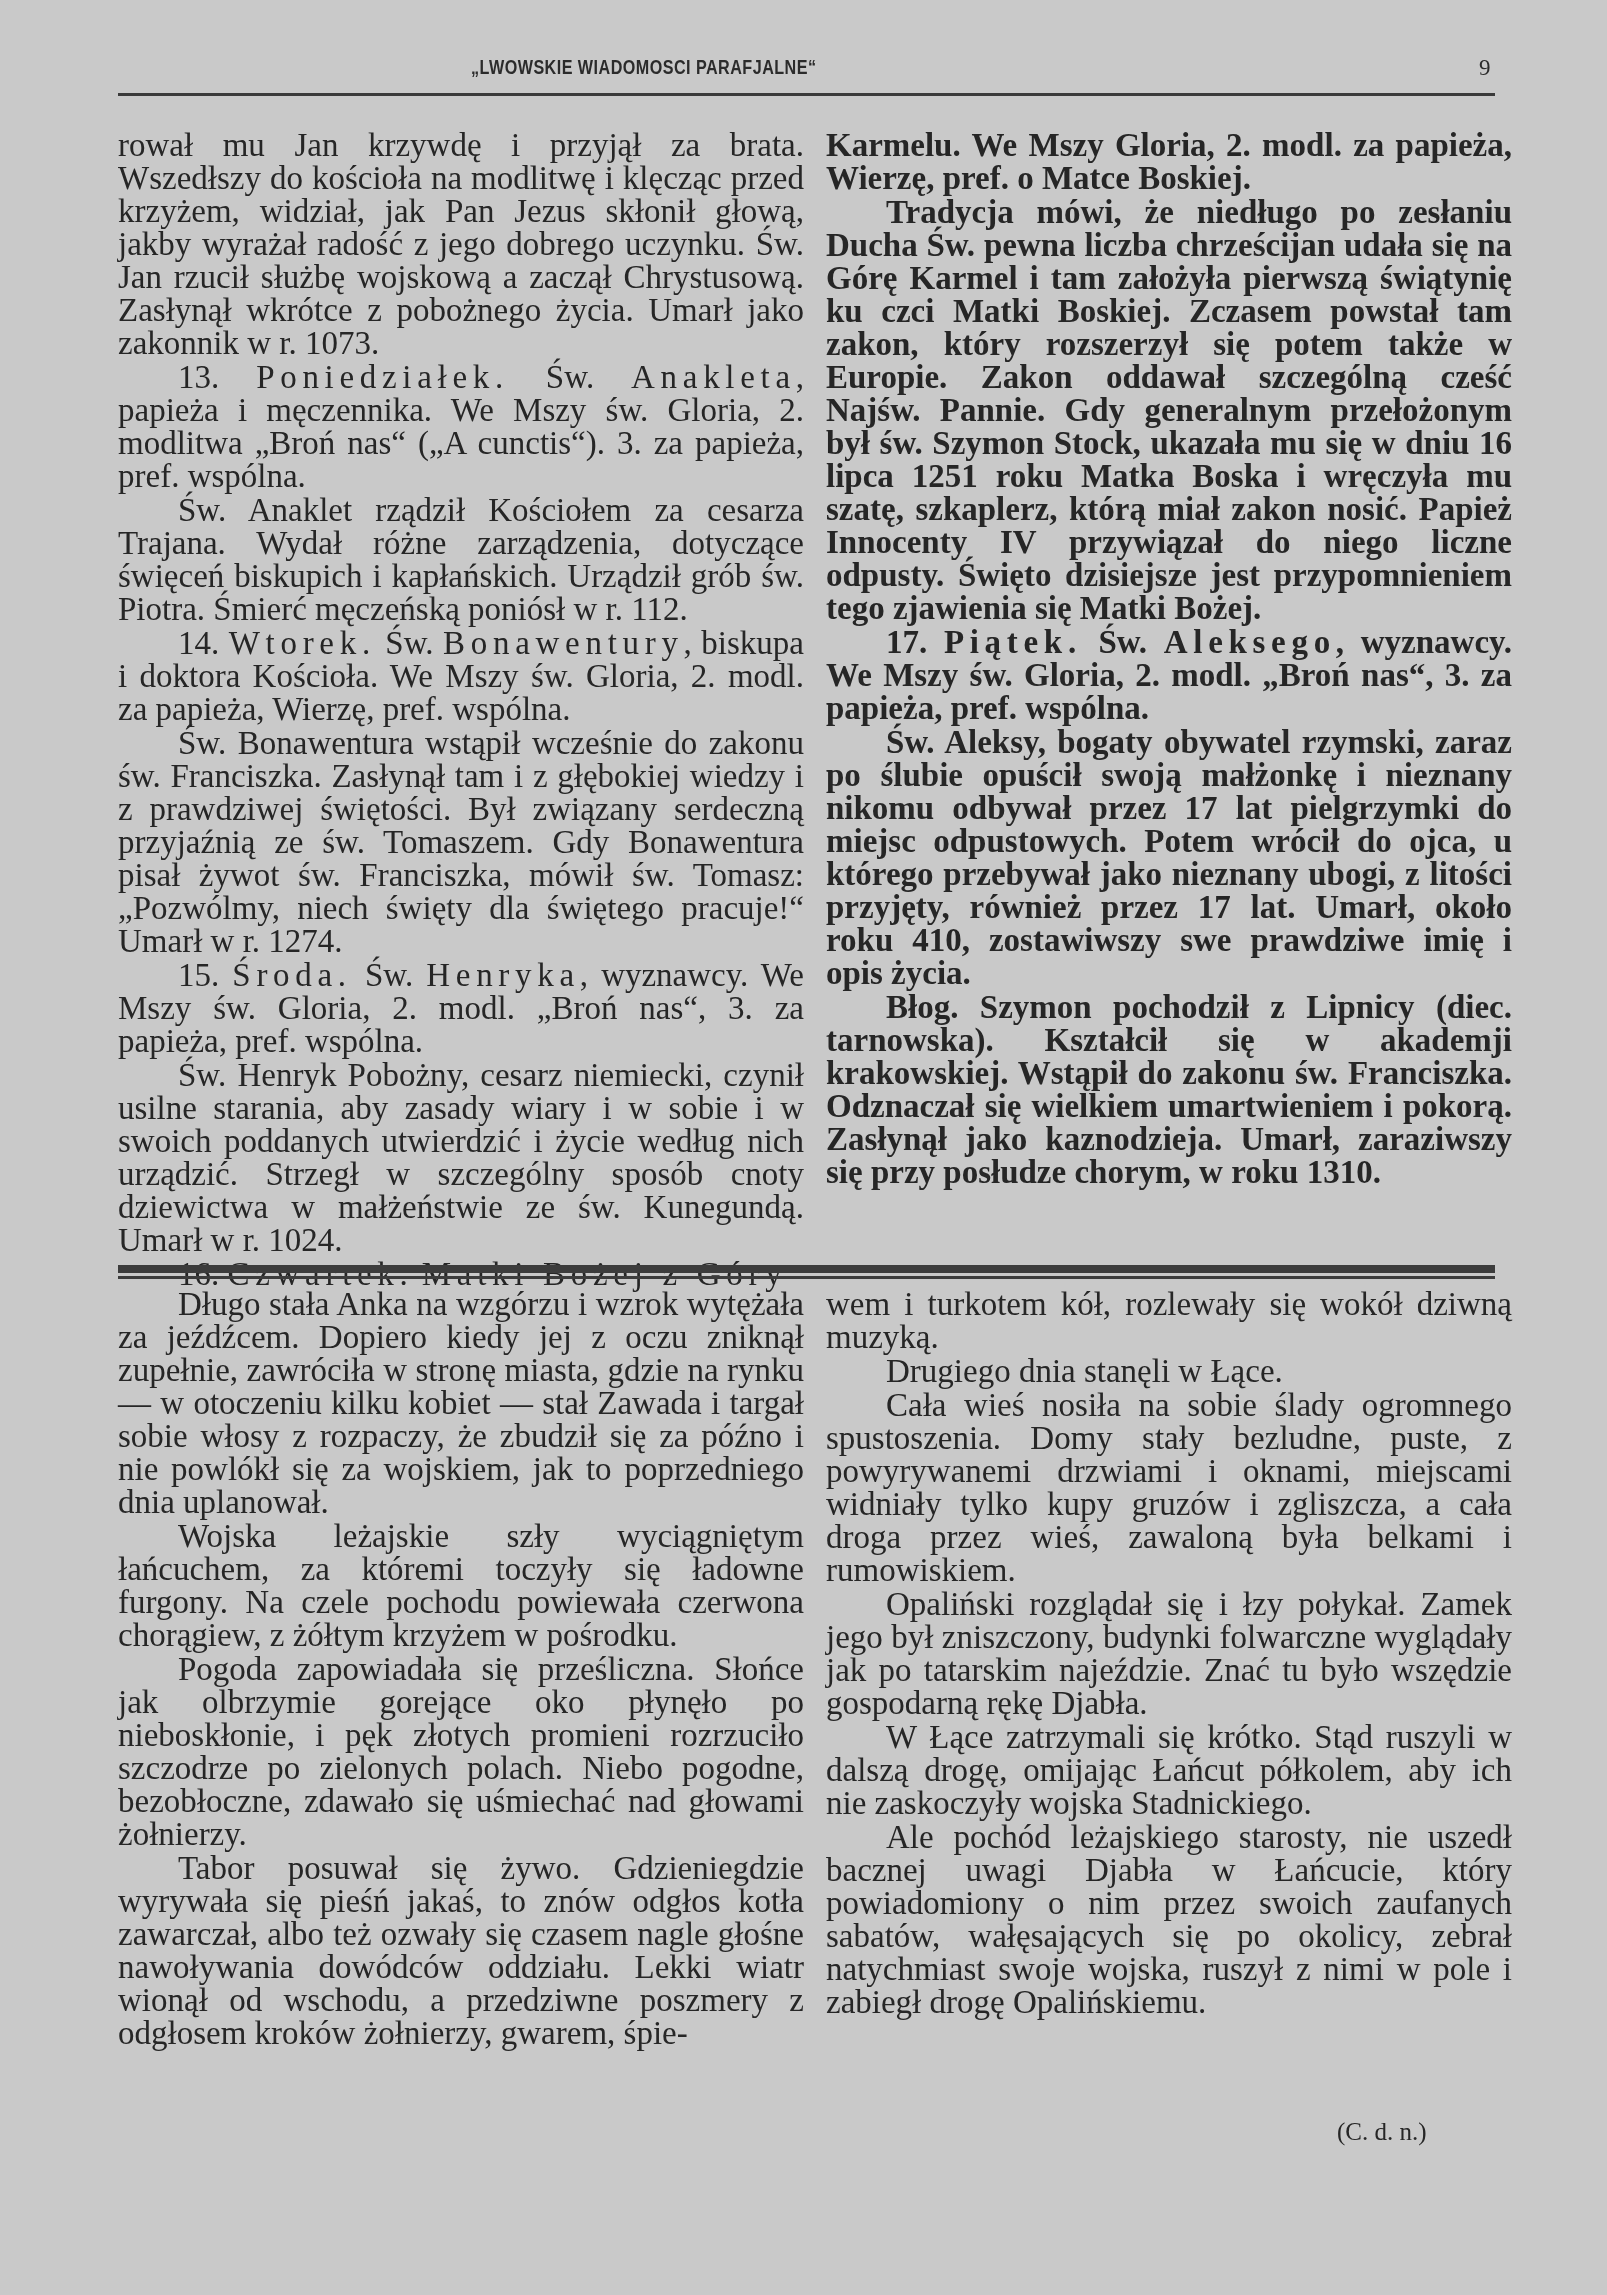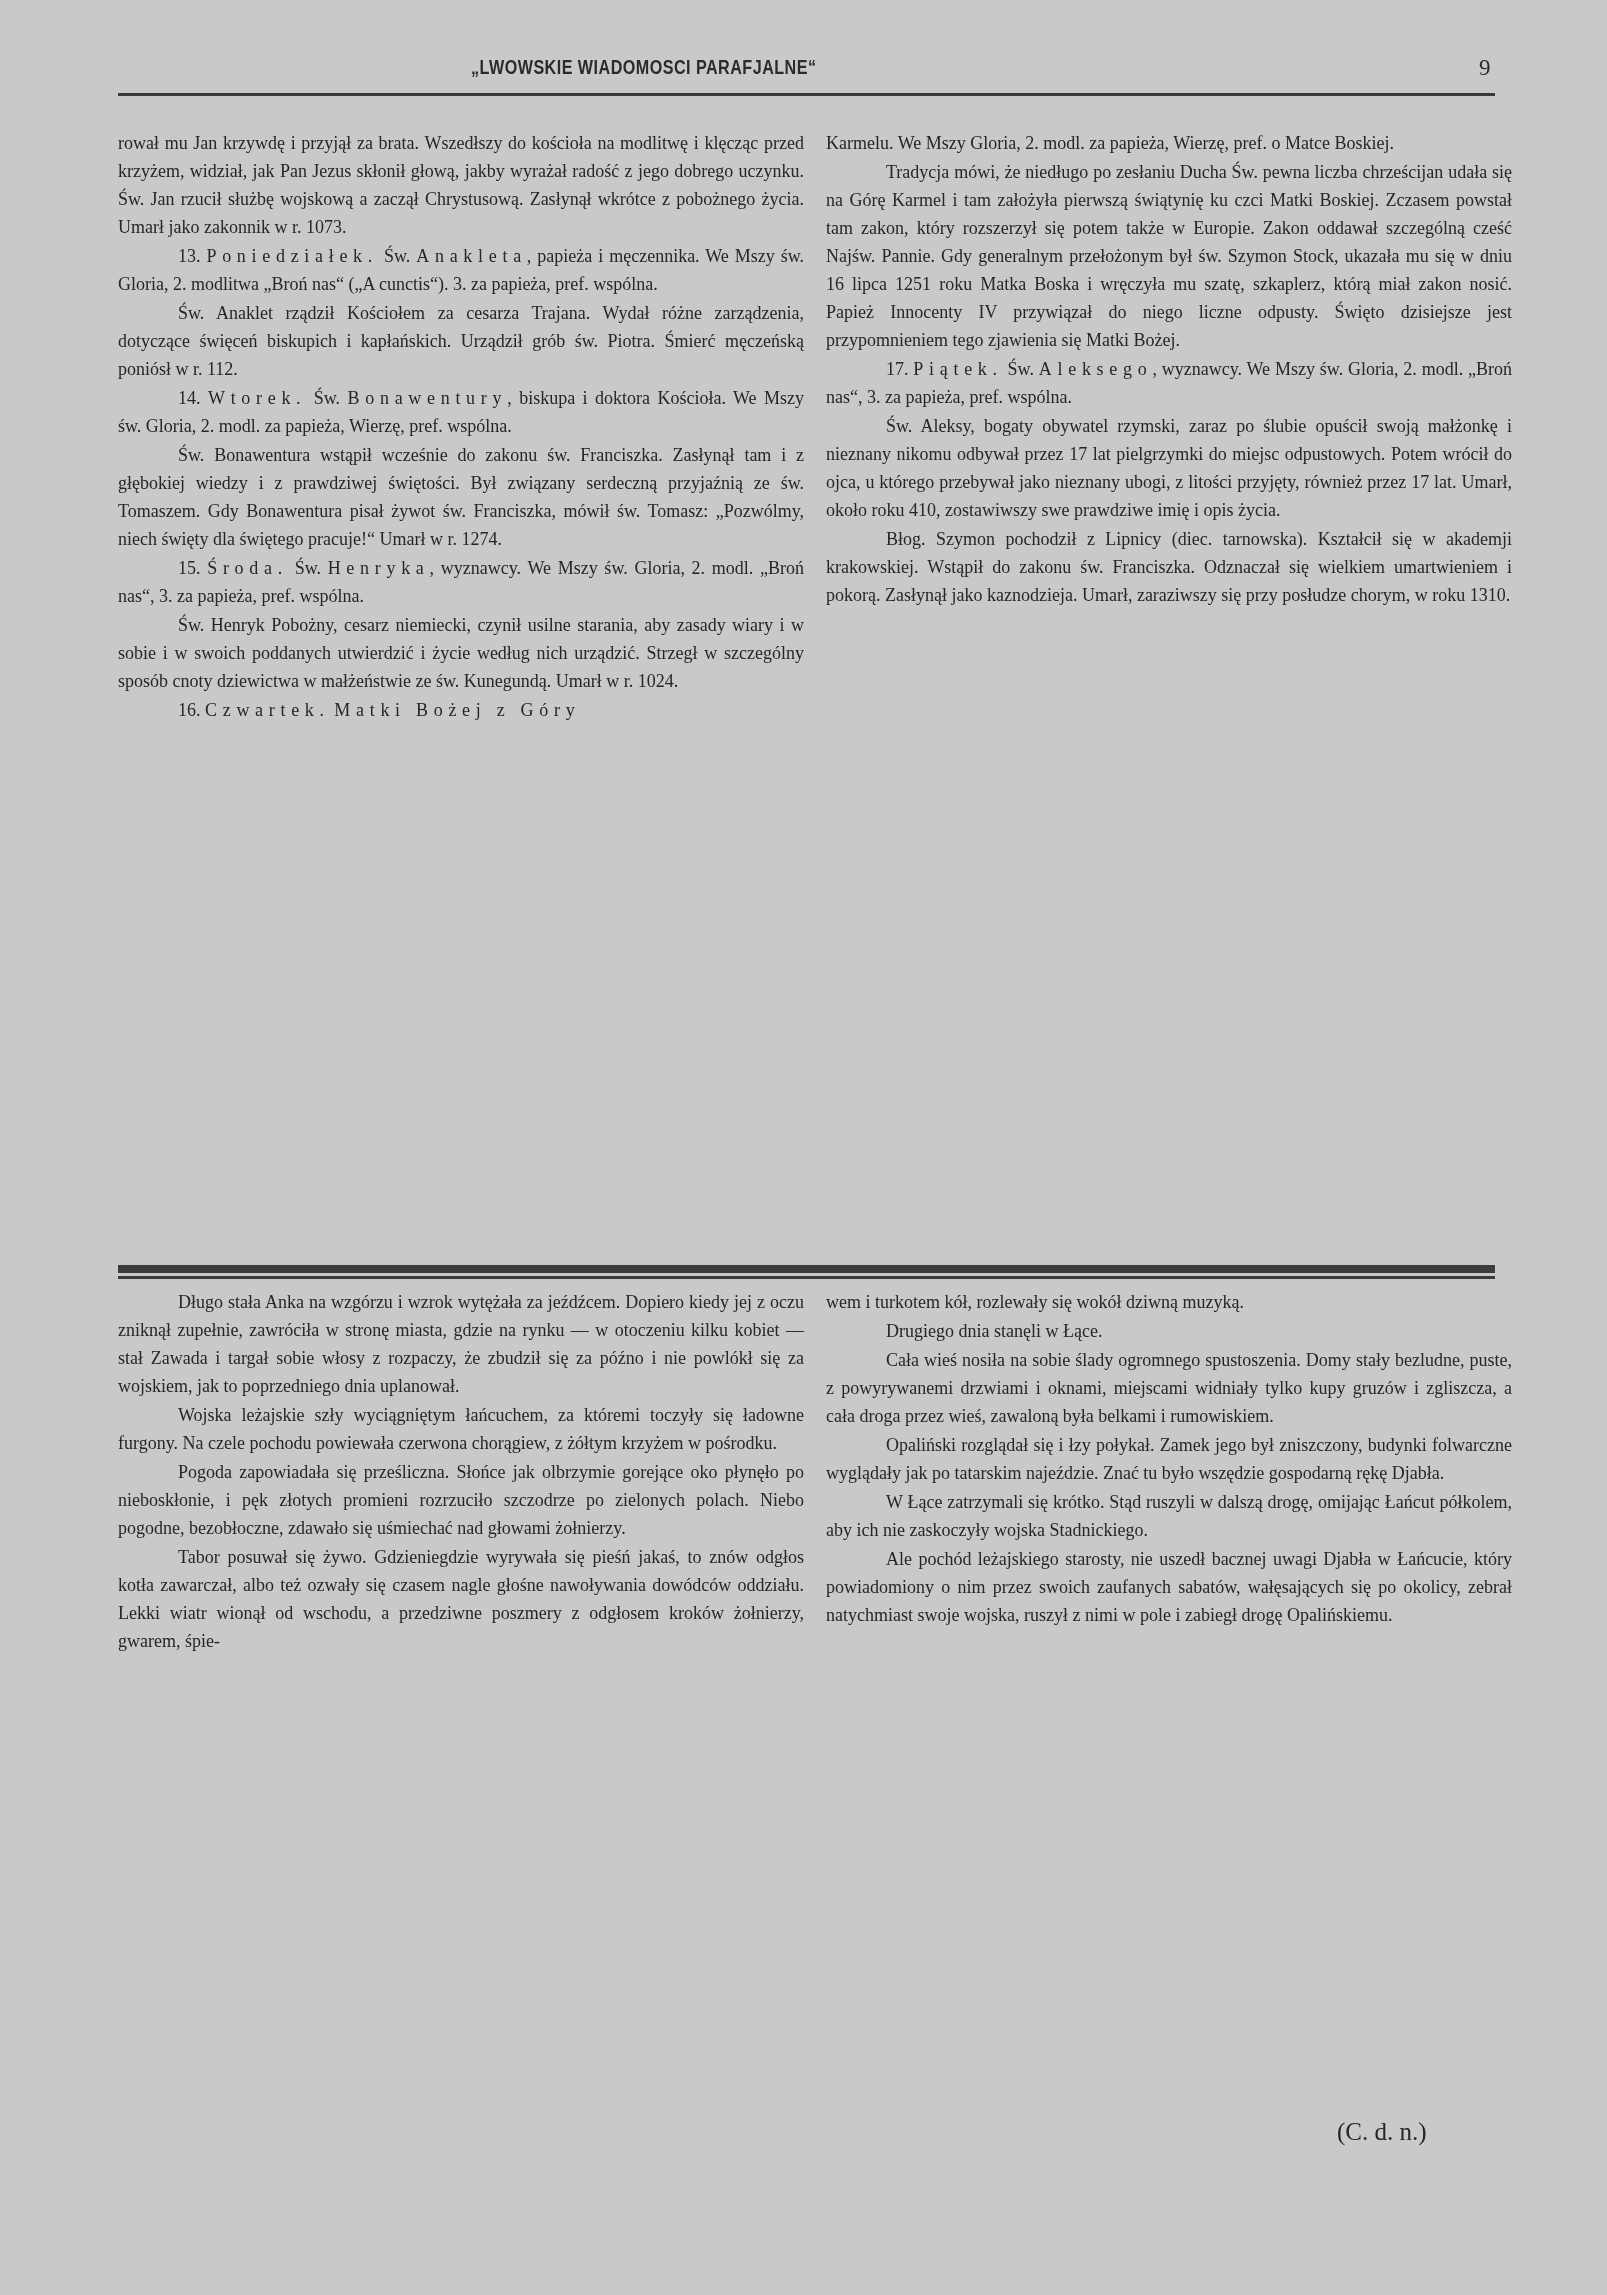--- a/index.html
+++ b/index.html
@@ -24,28 +24,28 @@
     }
     .page-number {
       position: absolute; left: 1479px; top: 0; font-size: 23px; color: #2b2b2b;
     }
     .head-rule {
       position: absolute; left: 118px; top: 93px; width: 1377px; height: 2.9px;
       background: #3a3a3a;
     }
     .column {
       position: absolute; width: 686px;
-      font-size: 18px; line-height: 28px;
+      font-size: 33px; line-height: 33px;
       text-align: justify; hyphens: none;
     }
     .column p { margin: 0; text-indent: 0; }
     .column p.indent { text-indent: 60px; }
     .column p + p { margin-top: 1px; }
     .col-top-left { left: 118px; top: 129px; }
-    .col-top-right { left: 826px; top: 129px; }
+    .col-top-right { left: 826px; top: 129px; font-weight: bold; }
     .col-bottom-left { left: 118px; top: 1288px; }
     .col-bottom-right { left: 826px; top: 1288px; }
     .spaced { letter-spacing: 5.7px; }
     .section-rule {
       position: absolute; left: 118px; top: 1265px; width: 1377px;
     }
     .section-rule .thick { height: 8px; background: #3c3c3c; }
     .section-rule .gap { height: 3.4px; }
     .section-rule .thin { height: 2.3px; background: #3c3c3c; }
     .cdn {

